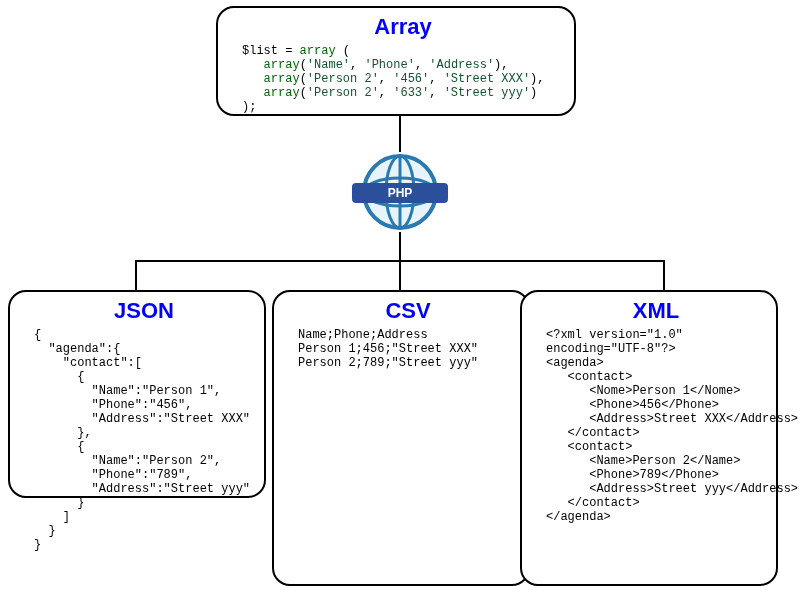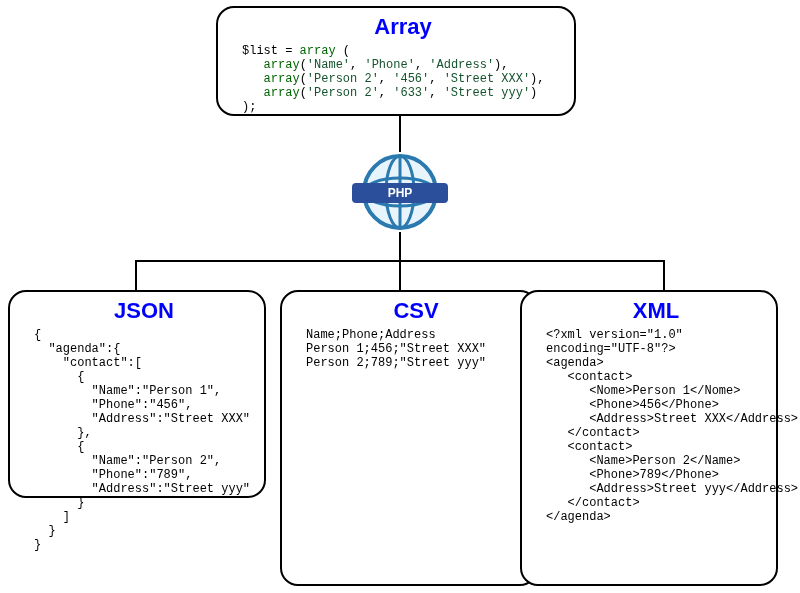--- a/index.html
+++ b/index.html
@@ -34,21 +34,21 @@
     white-space: pre;
     color: #000;
   }
   .kw-array { color: #006400; }
   .str     { color: #14532d; }
 
   
   #box-array { left: 216px; top: 6px;  width: 360px; height: 110px; }
   
   #box-json  { left: 8px;  top: 290px; width: 258px; height: 208px; }
-  #box-csv   { left: 272px; top: 290px; width: 258px; height: 296px; margin-left: 8px; }
+  #box-csv   { left: 272px; top: 290px; width: 258px; height: 296px; }
   #box-xml   { left: 520px; top: 290px; width: 258px; height: 296px; }
 
   
   .vline {
     position: absolute;
     width: 2px;
     background: #000;
     left: 399px;
   }
   .hline {

